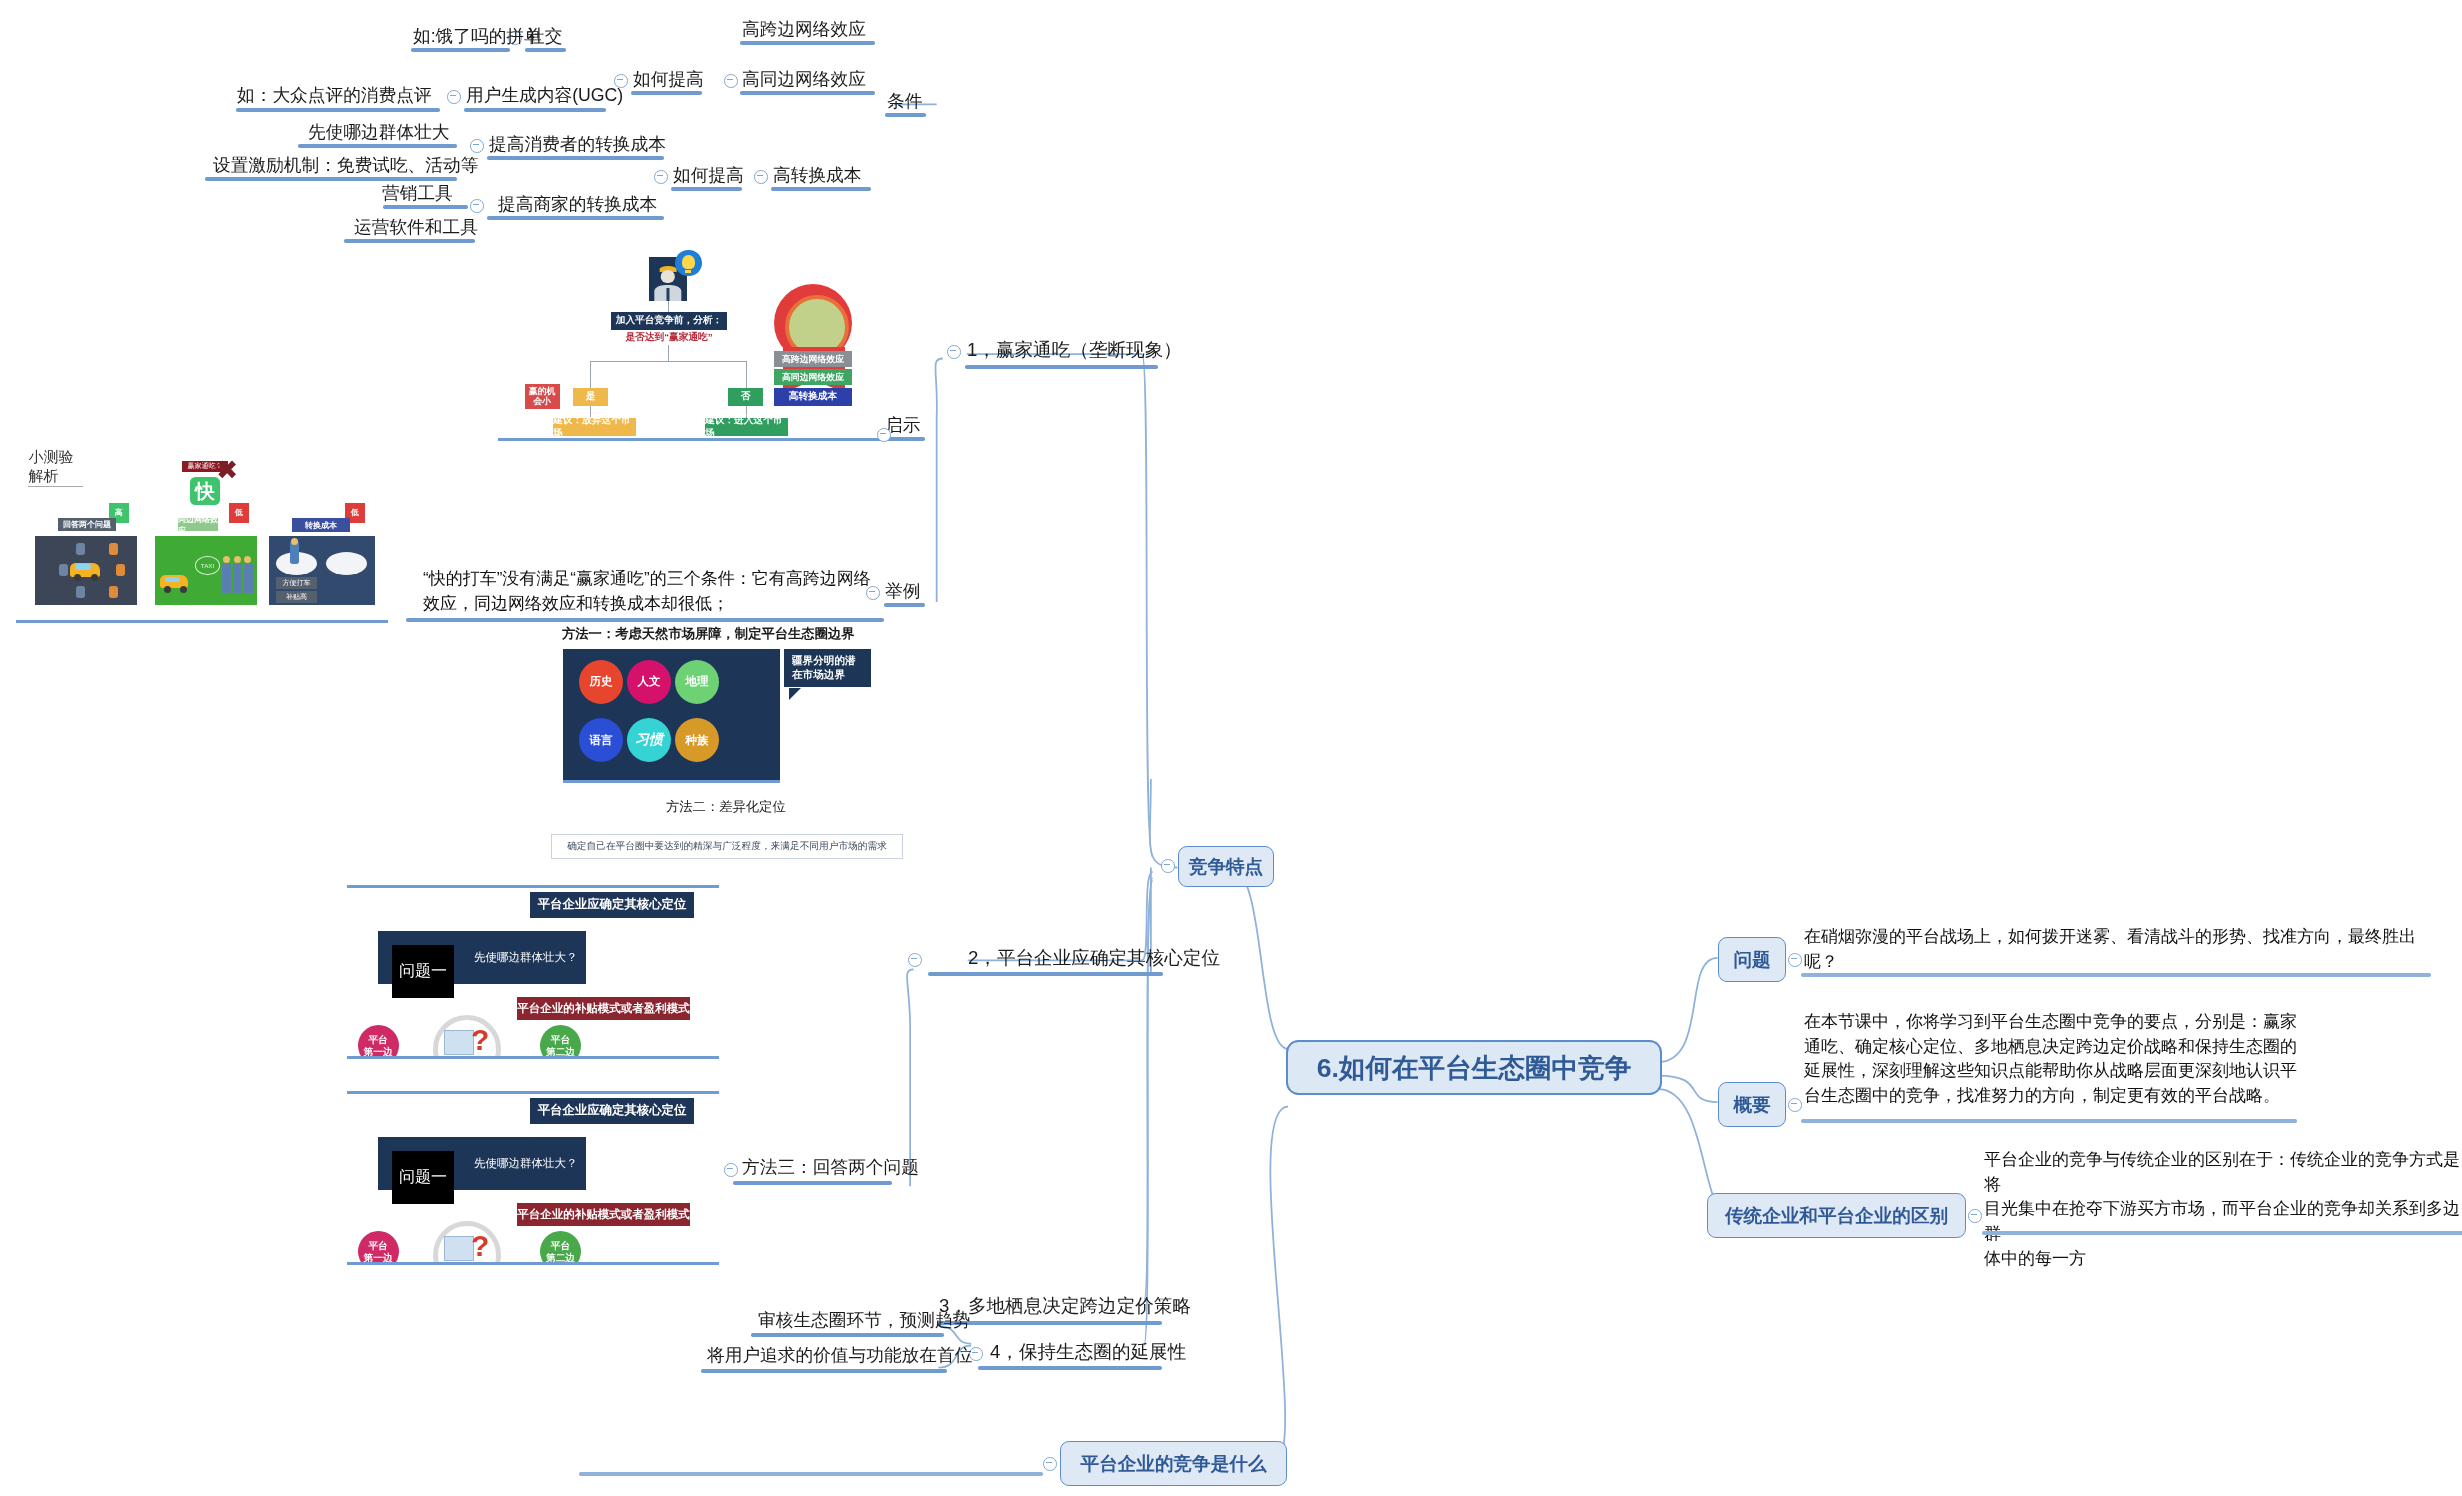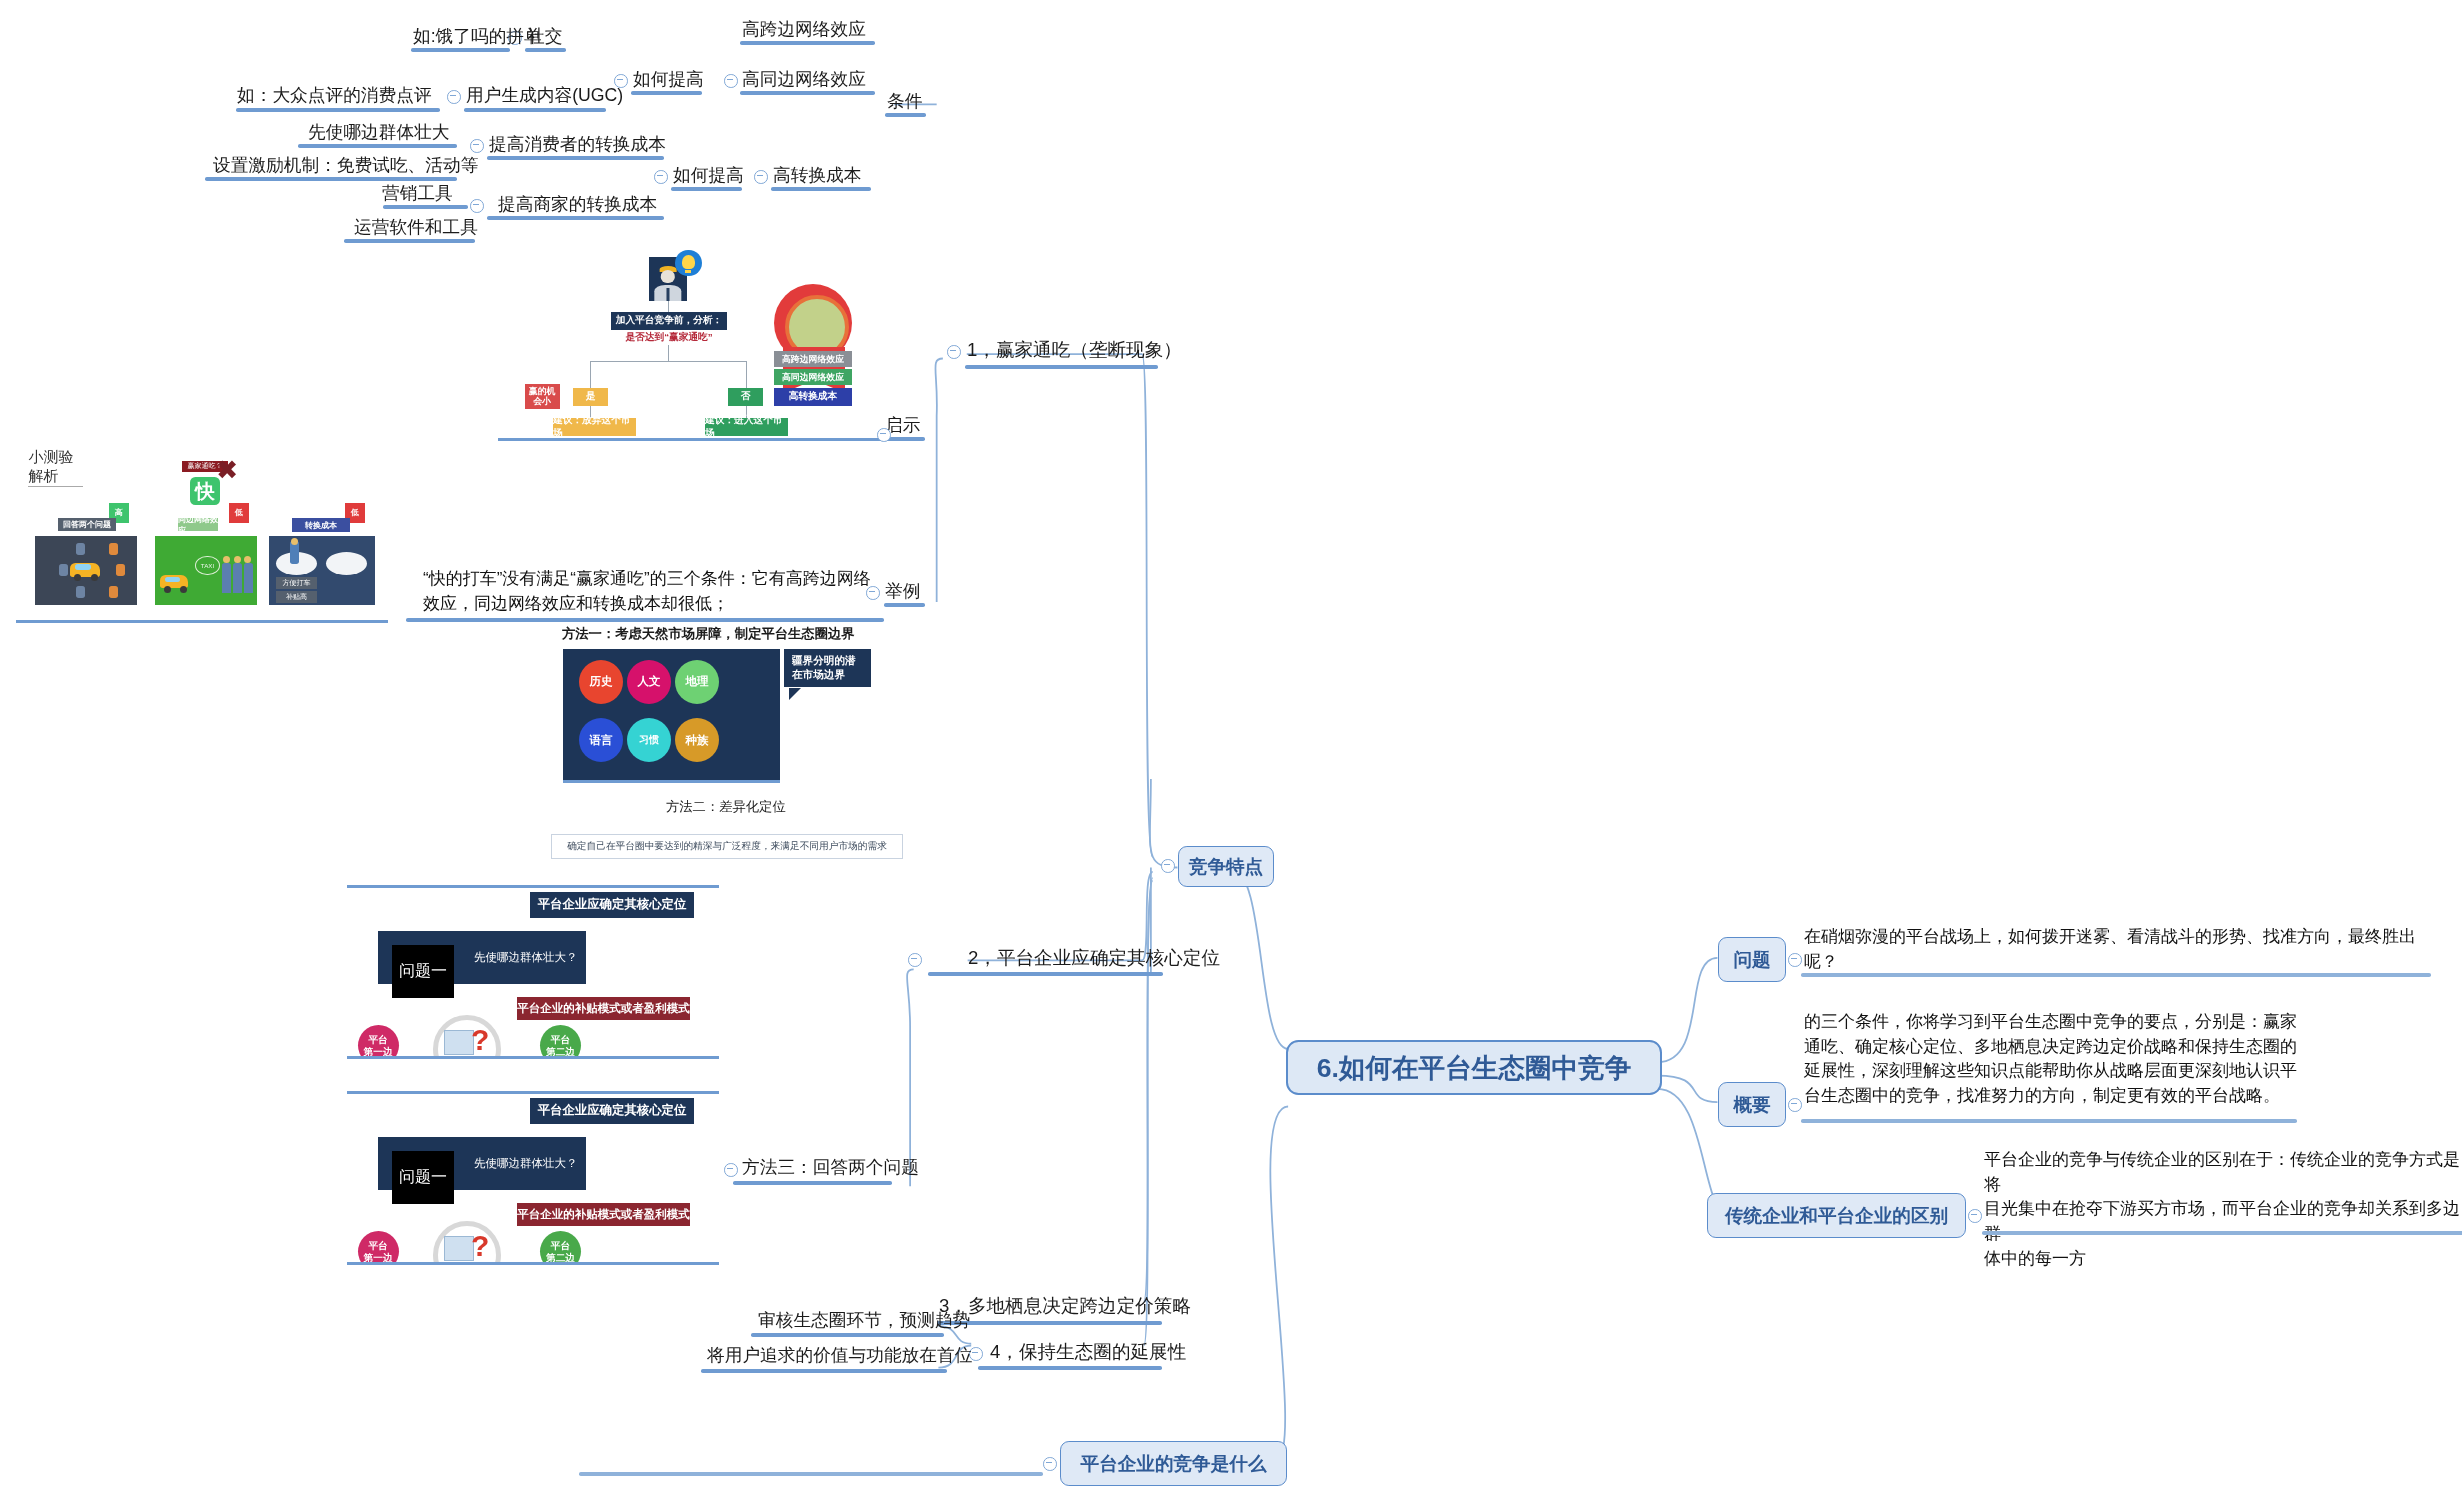--- a/index.html
+++ b/index.html
@@ -292,21 +292,21 @@
   <div class="para" style="left:423px;top:567px;width:460px;">“快的打车”没有满足“赢家通吃”的三个条件：它有高跨边网络
 效应，同边网络效应和转换成本却很低；</div>
   <div class="underline" style="left:406px;top:618px;width:478px;"></div>
 
   <div class="node t-xs" style="left:562px;top:626px;font-weight:bold;">方法一：考虑天然市场屏障，制定平台生态圈边界</div>
   <div class="slide cs" style="left:563px;top:649px;width:217px;height:131px;border-bottom:3.5px solid #6f9bd1;">
     <div class="c" style="left:16px;top:10.6px;width:44px;height:44px;background:#e8452f;font-size:11.5px;">历史</div>
     <div class="c" style="left:64px;top:10.6px;width:44px;height:44px;background:#d6116b;font-size:11.5px;">人文</div>
     <div class="c" style="left:112px;top:10.6px;width:44px;height:44px;background:#6ed173;font-size:11.5px;">地理</div>
     <div class="c" style="left:16px;top:69px;width:44px;height:44px;background:#2a4fd6;font-size:11.5px;">语言</div>
-    <div class="c" style="left:64px;top:69px;width:44px;height:44px;background:#35d3d3;font-size:10px;">习惯</div>
+    <div class="c" style="left:64px;top:69px;width:44px;height:44px;background:#35d3d3;font-size:14px;font-style:italic;">习惯</div>
     <div class="c" style="left:112px;top:69px;width:44px;height:44px;background:#d79a28;font-size:11.5px;">种族</div>
   </div>
   <div class="callout" style="left:784px;top:649px;width:71px;font-size:10.6px;white-space:pre-line;">疆界分明的潜
 在市场边界</div>
 
   <div class="node t-xs" style="left:666px;top:799px;">方法二：差异化定位</div>
   <div class="tbox" style="left:551px;top:834px;width:336px;height:23px;">确定自己在平台圈中要达到的精深与广泛程度，来满足不同用户市场的需求</div>
 
   <div class="slide ps" style="left:347px;top:885px;width:372px;height:168px;border-bottom:3.5px solid #6f9bd1;border-top:3.5px solid #6f9bd1;">
     <div class="navybar" style="left:183px;top:3.5px;width:164px;height:26.6px;font-size:12.4px;">平台企业应确定其核心定位</div>
@@ -373,21 +373,21 @@
     <span>问题</span>
   </div>
   <div class="handle" style="left:1788px;top:953px;"></div>
   <div class="para" style="left:1804px;top:925px;width:638px;">在硝烟弥漫的平台战场上，如何拨开迷雾、看清战斗的形势、找准方向，最终胜出呢？</div>
   <div class="underline thin" style="left:1801px;top:973px;width:630px;"></div>
 
   <div class="box lvl1" style="left:1718px;top:1082px;width:66px;height:43px;">
     <span>概要</span>
   </div>
   <div class="handle" style="left:1788px;top:1098px;"></div>
-  <div class="para" style="left:1804px;top:1010px;width:514px;">的三个条件，你将学习到平台生态圈中竞争的要点，分别是：赢家
+  <div class="para" style="left:1804px;top:1010px;width:514px;">在本节课中，你将学习到平台生态圈中竞争的要点，分别是：赢家
 通吃、确定核心定位、多地栖息决定跨边定价战略和保持生态圈的
 延展性，深刻理解这些知识点能帮助你从战略层面更深刻地认识平
 台生态圈中的竞争，找准努力的方向，制定更有效的平台战略。</div>
   <div class="underline thin" style="left:1801px;top:1119px;width:496px;"></div>
 
   <div class="box lvl1" style="left:1707px;top:1193px;width:257px;height:43px;">
 
     <span>传统企业和平台企业的区别</span>
   </div>
   <div class="handle" style="left:1968px;top:1209px;"></div>

